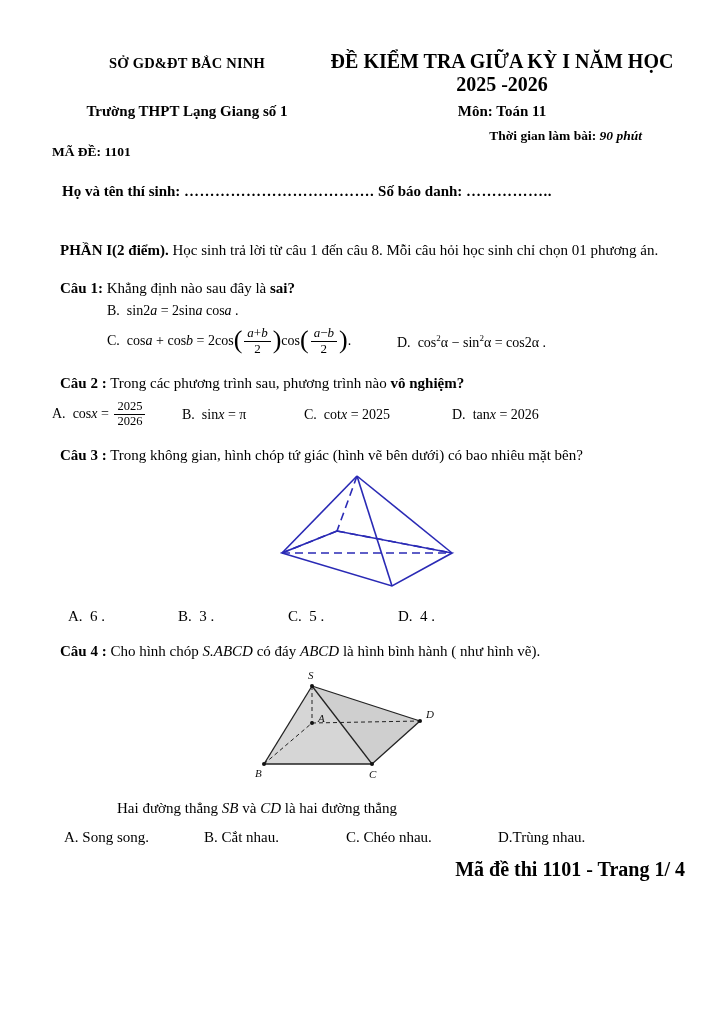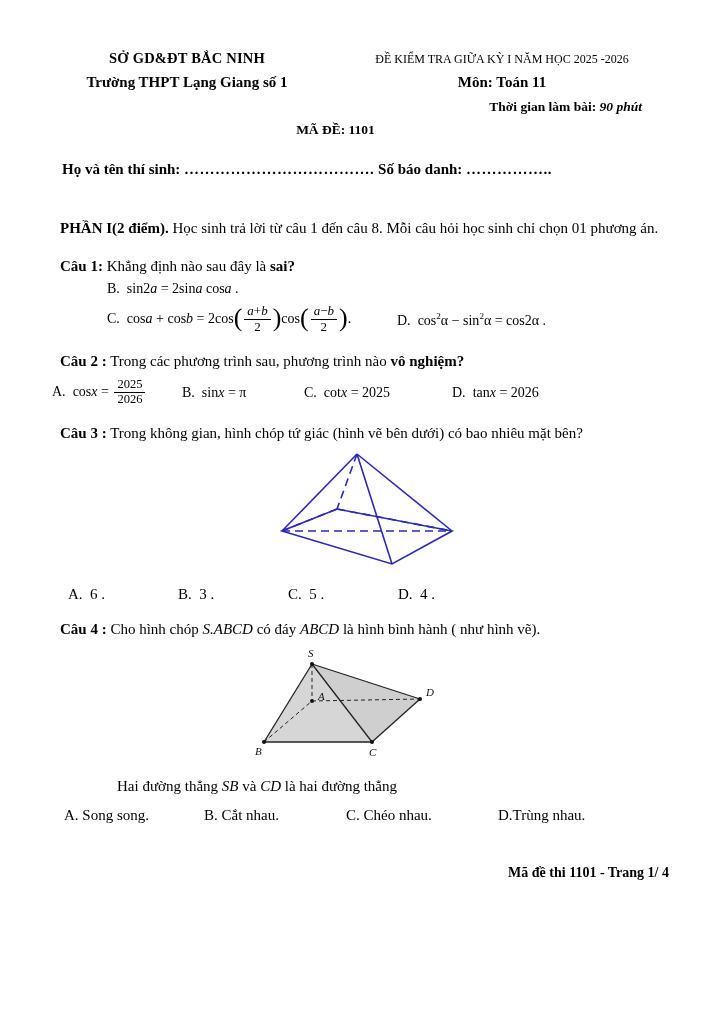--- a/index.html
+++ b/index.html
@@ -37,22 +37,22 @@
   .hdr-left-1 {
     width: 270px;
     text-align: center;
     font-weight: bold;
     font-size: 14.5px;
     letter-spacing: .2px;
   }
   .hdr-right-1 {
     flex: 1;
     text-align: center;
-    font-weight: normal;
-    font-size: 12px;
+    font-weight: bold;
+    font-size: 20px;
   }
   .hdr-row2 {
     display: flex;
     align-items: baseline;
     margin-top: 7px;
     justify-content: center;
   }
   .hdr-left-2 {
     width: 270px;
     text-align: center;
@@ -69,22 +69,21 @@
     margin-top: 8px;
     text-align: right;
     padding-right: 40px;
     font-size: 13.5px;
     font-weight: bold;
   }
   .hdr-row3 .ital {
     font-style: italic;
   }
   .hdr-row4 {
-    margin-top: 7px;
-    text-align: center;
+    text-align: left;
     padding-right: 63px;
     font-size: 13.5px;
     font-weight: bold;
   }
 
   .student-line {
     margin-top: 23px;
     font-size: 15px;
     font-weight: bold;
     padding-left: 10px;
@@ -192,23 +191,23 @@
   .fig-pyramid svg { display: block; margin: 0 auto; }
 
   .fig-sabcd {
     margin-top: 4px;
     text-align: center;
   }
   .fig-sabcd svg { display: block; margin: 0 auto; }
 
   .footer {
     position: absolute;
-    right: 56px;
+    right: 40px;
     bottom: 47px;
-    font-size: 14px;
+    font-size: 20px;
     font-weight: bold;
   }
 </style>
 </head>
 <body>
 
 <div class="page">
   <div class="inner">
 
     <div class="hdr-row1">

